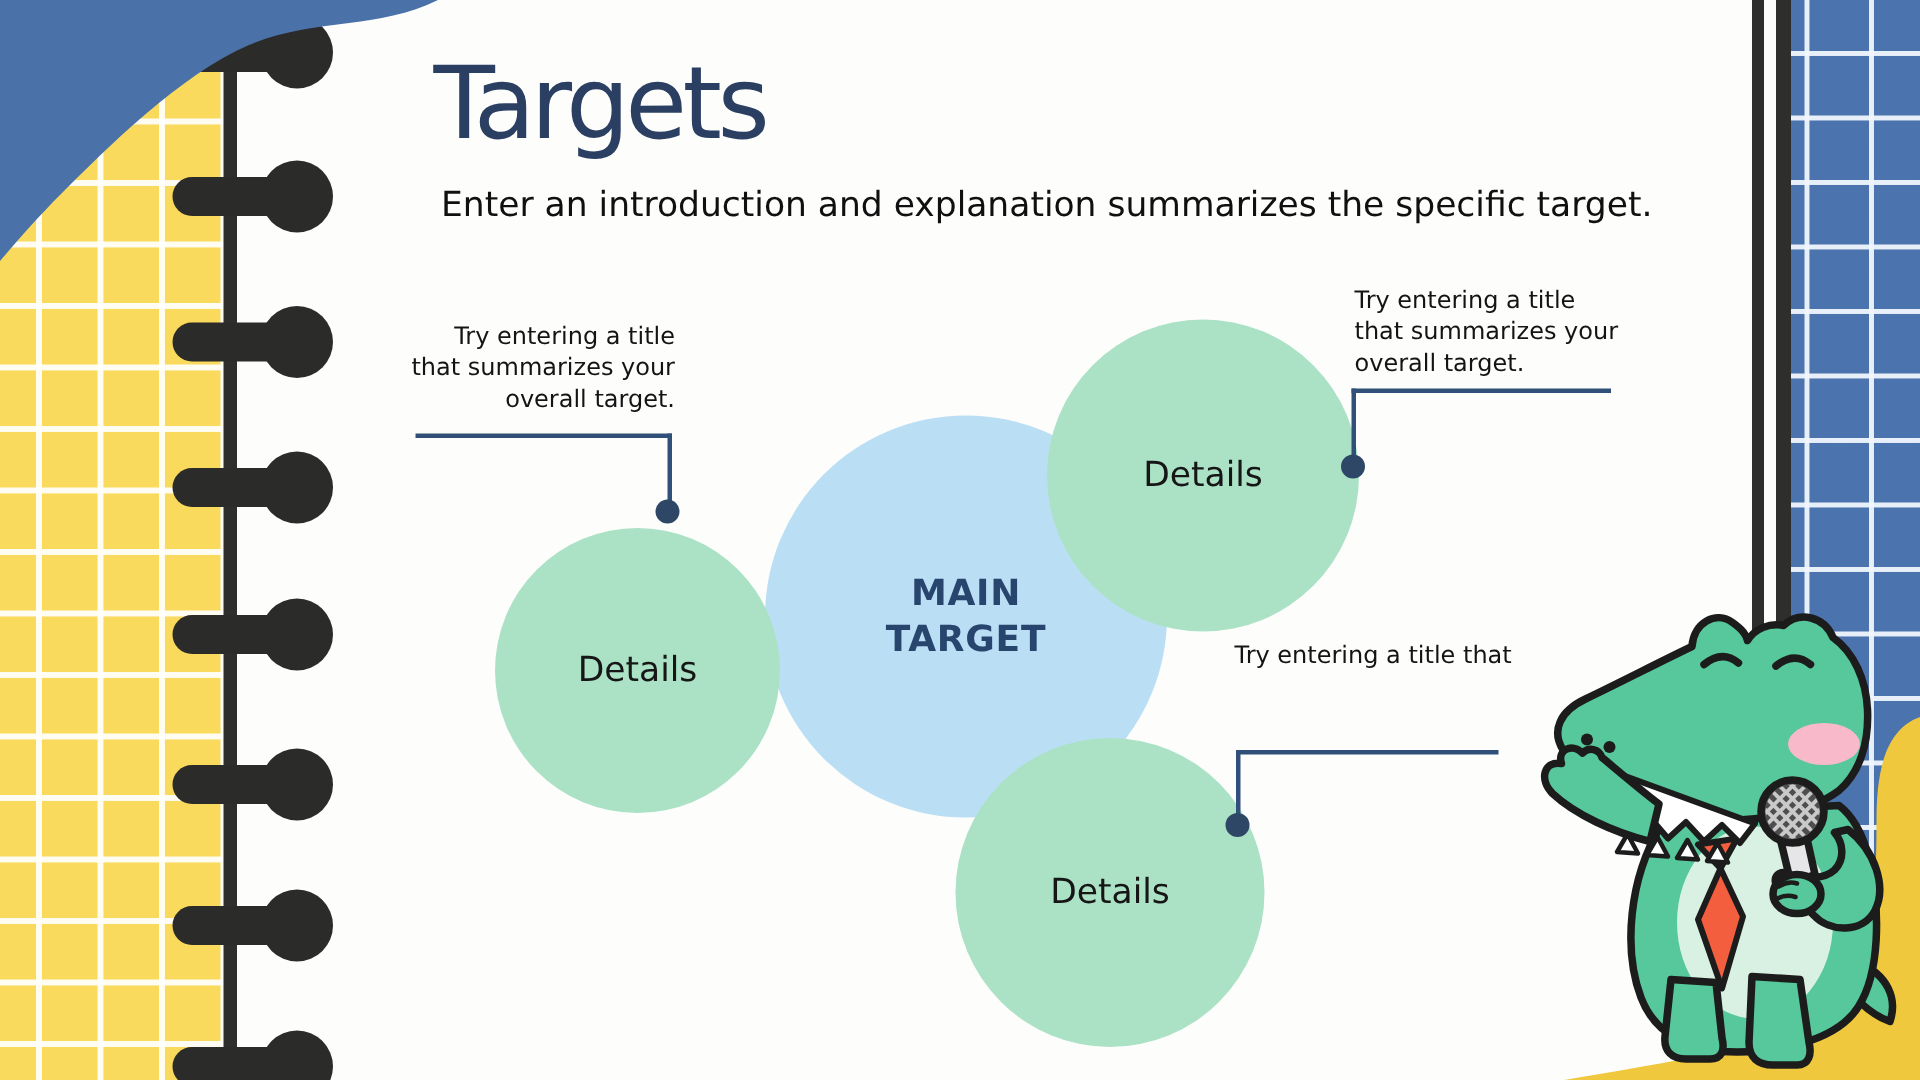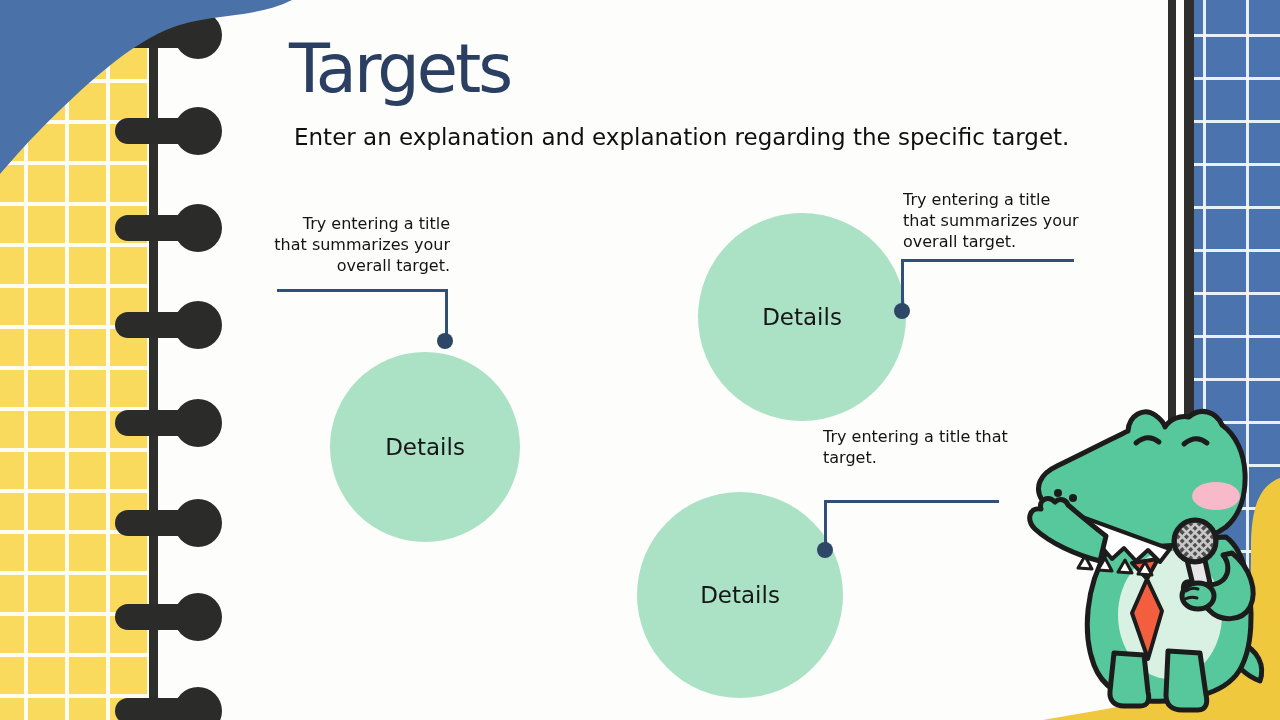--- a/index.html
+++ b/index.html
@@ -112,22 +112,28 @@
     </div>
 
   <svg class="blob blob-blue" width="460" height="190">
     <path d="M 0,0 L 292,0 C 252,20 208,12 166,30 C 120,50 72,98 40,130 C 26,144 12,160 0,174 Z" fill="#4a71a8"></path>
   </svg>
   <svg class="blob blob-yellow" width="250" height="265">
     <path d="M 250,23 C 228,31 221,56 221,92 C 221,136 219,170 204,204 C 184,237 118,247 13,265 L 250,265 Z" fill="#f0c83d"></path>
   </svg>
 
   <div class="title">Targets</div>
-  <div class="subtitle">Enter an explanation and explanation regarding the specific target.</div>
-
+  <div class="subtitle">Enter an introduction and explanation summarizes the specific target.</div>
+
+  <div class="circle circle-main">
+    <div class="lbl">
+      <span>MAIN</span><br>
+      <span>TARGET</span>
+    </div>
+  </div>
   <div class="circle circle-mint circle-d1">
     <div class="lbl">Details</div>
   </div>
   <div class="circle circle-mint circle-d2">
     <div class="lbl">Details</div>
   </div>
   <div class="circle circle-mint circle-d3">
     <div class="lbl">Details</div>
   </div>
 
@@ -142,21 +148,20 @@
   <div class="callout-text ct-2">
     <span>Try entering a title</span>
     <span>that summarizes your</span>
     <span>overall target.</span>
   </div>
   <div class="callout-line cl-2"></div>
   <div class="callout-dot cd-2"></div>
 
   <div class="callout-text ct-3">
     <span>Try entering a title that</span>
-    <span>target.</span>
   </div>
   <div class="callout-line cl-3"></div>
   <div class="callout-dot cd-3"></div>
 
   <div class="mascot">
     <svg width="256" height="312" viewBox="0 0 256 312">
       <g stroke="#1c1c1c" stroke-width="5" stroke-linejoin="round" stroke-linecap="round">
 
         <path d="M 226,238 C 247,247 253,263 248,278 C 234,273 221,260 216,249 Z" fill="#57c79c"></path>
 

